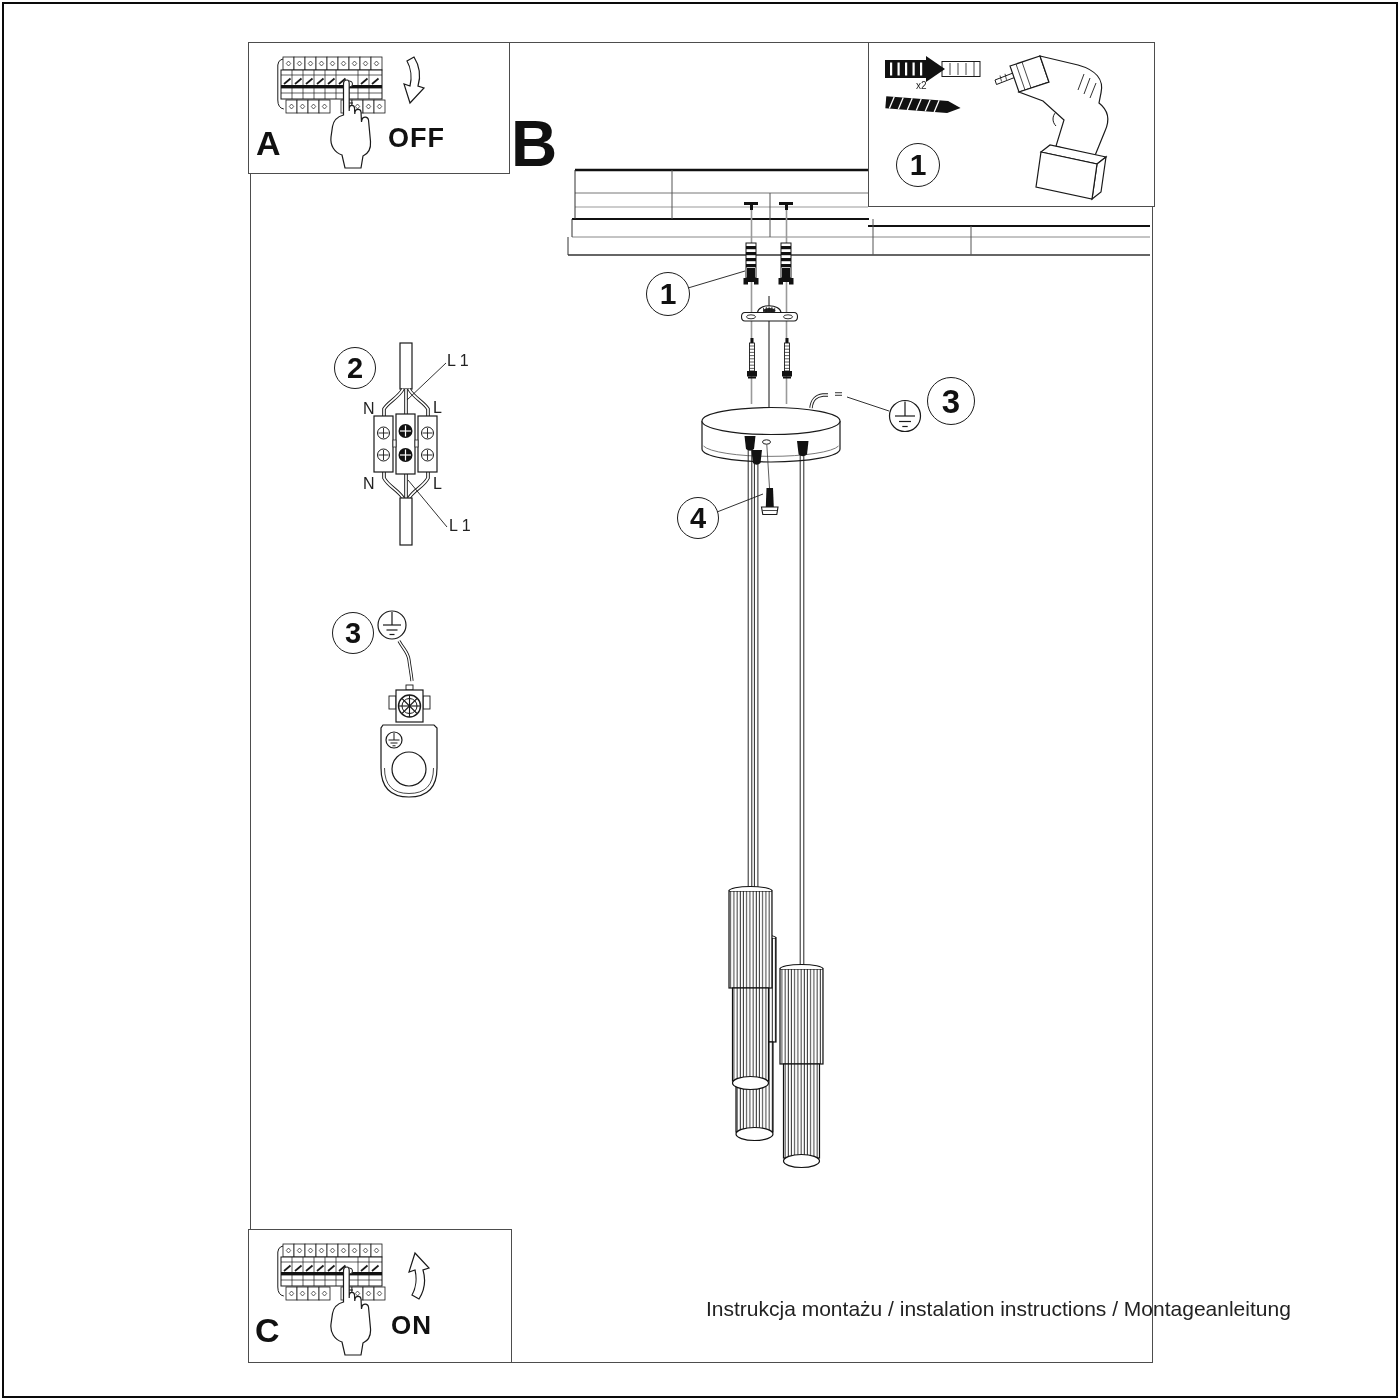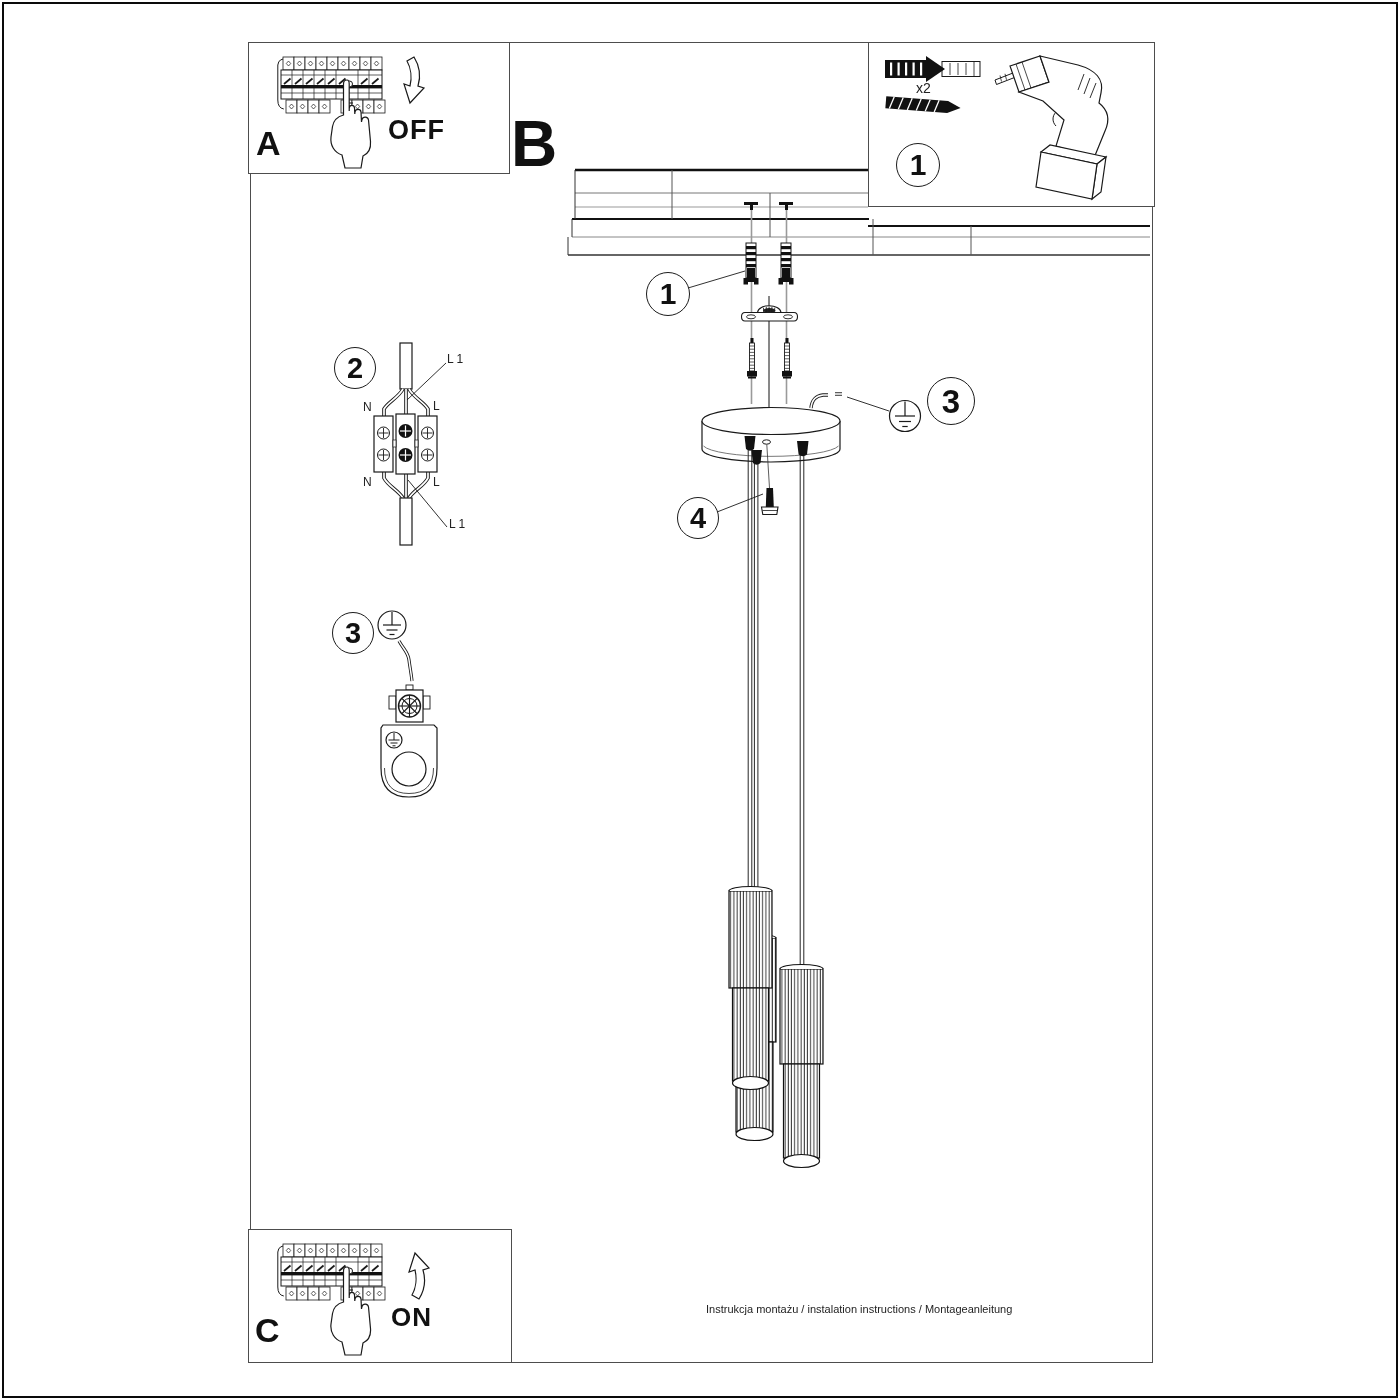--- a/index.html
+++ b/index.html
@@ -7,25 +7,25 @@
          font-family:"Liberation Sans", sans-serif;color:#111;}
   .outer-border{position:absolute;inset:2px;border:2px solid #0a0a0a;}
   .main-frame{position:absolute;left:250px;top:42px;width:901px;height:1319px;border:1.4px solid #4d4d4d;background:#fff;}
   .panel{position:absolute;background:#fff;border:1.4px solid #4d4d4d;}
   .panel-a{left:248px;top:42px;width:260px;height:130px;}
   .panel-c{left:248px;top:1229px;width:262px;height:132px;}
   .inset-box{left:868px;top:42px;width:285px;height:163px;}
   svg.art{position:absolute;left:0;top:0;pointer-events:none;}
   .txt{position:absolute;white-space:nowrap;color:#111;}
   .big-letter{font-weight:bold;line-height:1;}
-  .action-label{font-weight:bold;line-height:1;letter-spacing:1px;}
-  .small-label{font-size:12px;line-height:1;color:#222;}
+  .action-label{font-weight:bold;line-height:1;letter-spacing:1px;margin-top:8px;}
+  .small-label{font-size:16px;line-height:1;color:#222;}
   .callout{position:absolute;border:1.6px solid #1c1c1c;border-radius:50%;background:#fff;
            display:flex;align-items:center;justify-content:center;font-weight:bold;color:#111;line-height:1;}
-  .footer{position:absolute;left:706px;top:1298px;font-size:11px;line-height:22px;color:#222;text-align:center;}
+  .footer{position:absolute;left:706px;top:1298px;font-size:21px;line-height:22px;color:#222;text-align:center;}
 </style>
 </head>
 <body>
 
 <div class="sheet">
 
   <div class="outer-border"></div>
   <div class="main-frame"></div>
   <div class="panel panel-a"></div>
   <div class="panel panel-c"></div>
@@ -392,21 +392,21 @@
       <path d="M1097,164 L1106,157 L1101,192 L1092,199 Z"></path>
       <path d="M1041,152 L1097,164 L1092,199 L1036,187 Z"></path>
     </g>
   </svg>
 
   <div class="txt big-letter" style="left:256px;top:126px;font-size:34px;">A</div>
   <div class="txt action-label" style="left:388px;top:117px;font-size:27px;">OFF</div>
   <div class="txt big-letter" style="left:511px;top:112px;font-size:64px;">B</div>
   <div class="txt big-letter" style="left:255px;top:1313px;font-size:34px;">C</div>
   <div class="txt action-label" style="left:391px;top:1304px;font-size:26px;">ON</div>
-  <div class="txt" style="left:916px;top:80px;font-size:14px;color:#222;">x2</div>
+  <div class="txt" style="left:916px;top:80px;font-size:10px;color:#222;">x2</div>
 
   <div class="txt small-label" style="left:363px;top:401px;">N</div>
   <div class="txt small-label" style="left:433px;top:400px;">L</div>
   <div class="txt small-label" style="left:363px;top:476px;">N</div>
   <div class="txt small-label" style="left:433px;top:476px;">L</div>
   <div class="txt small-label" style="left:447px;top:353px;">L 1</div>
   <div class="txt small-label" style="left:449px;top:518px;">L 1</div>
 
   <div class="callout" style="left:896px;top:143px;width:42px;height:42px;font-size:30px;">1</div>
   <div class="callout" style="left:646px;top:272px;width:42px;height:42px;font-size:30px;">1</div>

